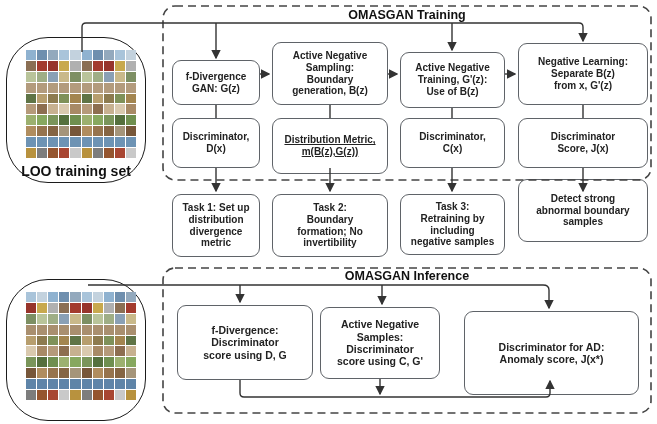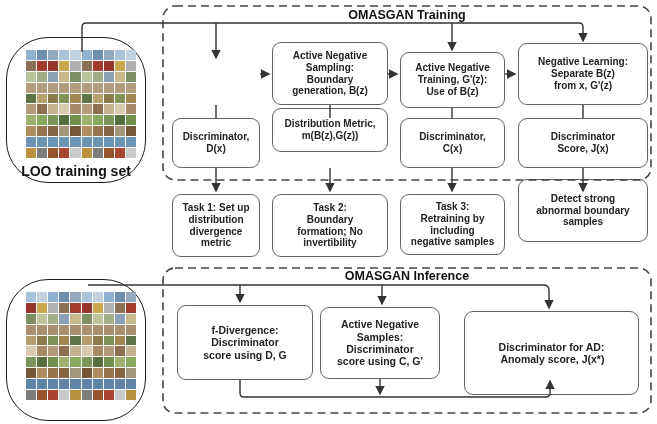--- a/index.html
+++ b/index.html
@@ -281,34 +281,36 @@
         <div style="background: rgb(149, 85, 47);"></div>
         <div style="background: rgb(168, 70, 50);"></div>
         <div style="background: rgb(201, 201, 201);"></div>
         <div style="background: rgb(184, 146, 62);"></div>
       </div>
   </div>
 
   <div class="section-title" style="top:8px;">OMASGAN Training</div>
   <div class="section-title" style="top:269px;">OMASGAN Inference</div>
 
+  <div class="box" style="left:172px;top:60px;width:88px;height:45px;">f-Divergence
+GAN: G(z)</div>
   <div class="box" style="left:272px;top:42px;width:116px;height:63px;">Active Negative
 Sampling:
 Boundary
 generation, B(z)</div>
   <div class="box" style="left:400px;top:52px;width:105px;height:56px;">Active Negative
 Training, G'(z):
 Use of B(z)</div>
   <div class="box" style="left:518px;top:43px;width:130px;height:62px;">Negative Learning:
 Separate B(z)
 from x, G'(z)</div>
 
   <div class="box" style="left:172px;top:118px;width:88px;height:50px;">Discriminator,
 D(x)</div>
-  <div class="box" style="left:272px;top:108px;width:116px;height:44px;">Distribution Metric,
+  <div class="box" style="left:272px;top:118px;width:116px;height:56px;text-decoration:underline;">Distribution Metric,
 m(B(z),G(z))</div>
   <div class="box" style="left:400px;top:118px;width:105px;height:50px;">Discriminator,
 C(x)</div>
   <div class="box" style="left:518px;top:118px;width:130px;height:50px;">Discriminator
 Score, J(x)</div>
 
   <div class="box" style="left:172px;top:194px;width:88px;height:63px;">Task 1: Set up
 distribution
 divergence
 metric</div>
@@ -324,21 +326,21 @@
 abnormal boundary
 samples</div>
 
   <div class="box inf" style="left:177px;top:305px;width:136px;height:75px;">f-Divergence:
 Discriminator
 score using D, G</div>
   <div class="box inf" style="left:320px;top:307px;width:120px;height:72px;">Active Negative
 Samples:
 Discriminator
 score using C, G'</div>
-  <div class="box inf" style="left:464px;top:311px;width:175px;height:84px;text-align:right;">Discriminator for AD:
+  <div class="box inf" style="left:464px;top:311px;width:175px;height:84px;">Discriminator for AD:
 Anomaly score, J(x*)</div>
 
   <svg class="overlay" width="657" height="424" viewBox="0 0 657 424">
     <defs>
       <marker id="ah" markerWidth="7" markerHeight="7" refX="6" refY="3.5" orient="auto">
         <path d="M0,0 L7,3.5 L0,7 z" fill="#333333"></path>
       </marker>
     </defs>
 
     <rect x="163" y="6" width="488" height="174" rx="12" fill="none" stroke="#444444" stroke-width="1.6" stroke-dasharray="8 5"></rect>

